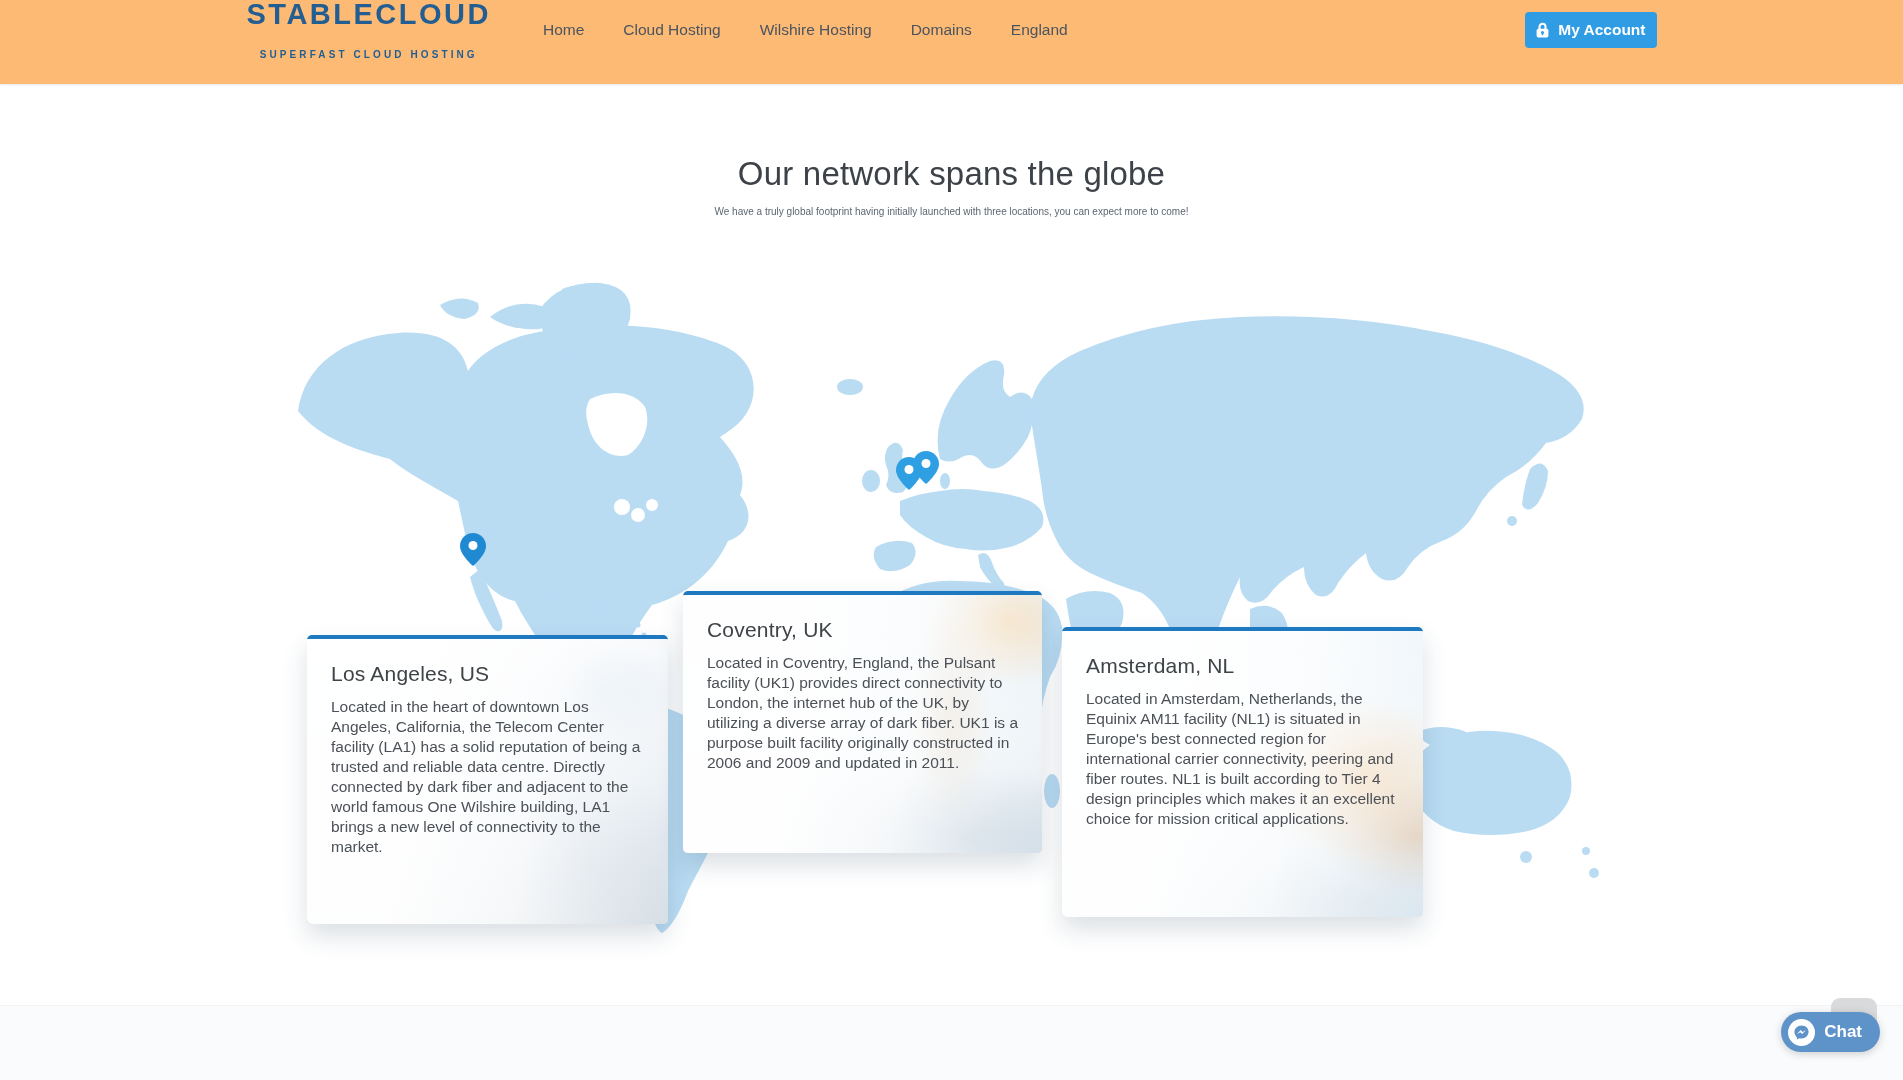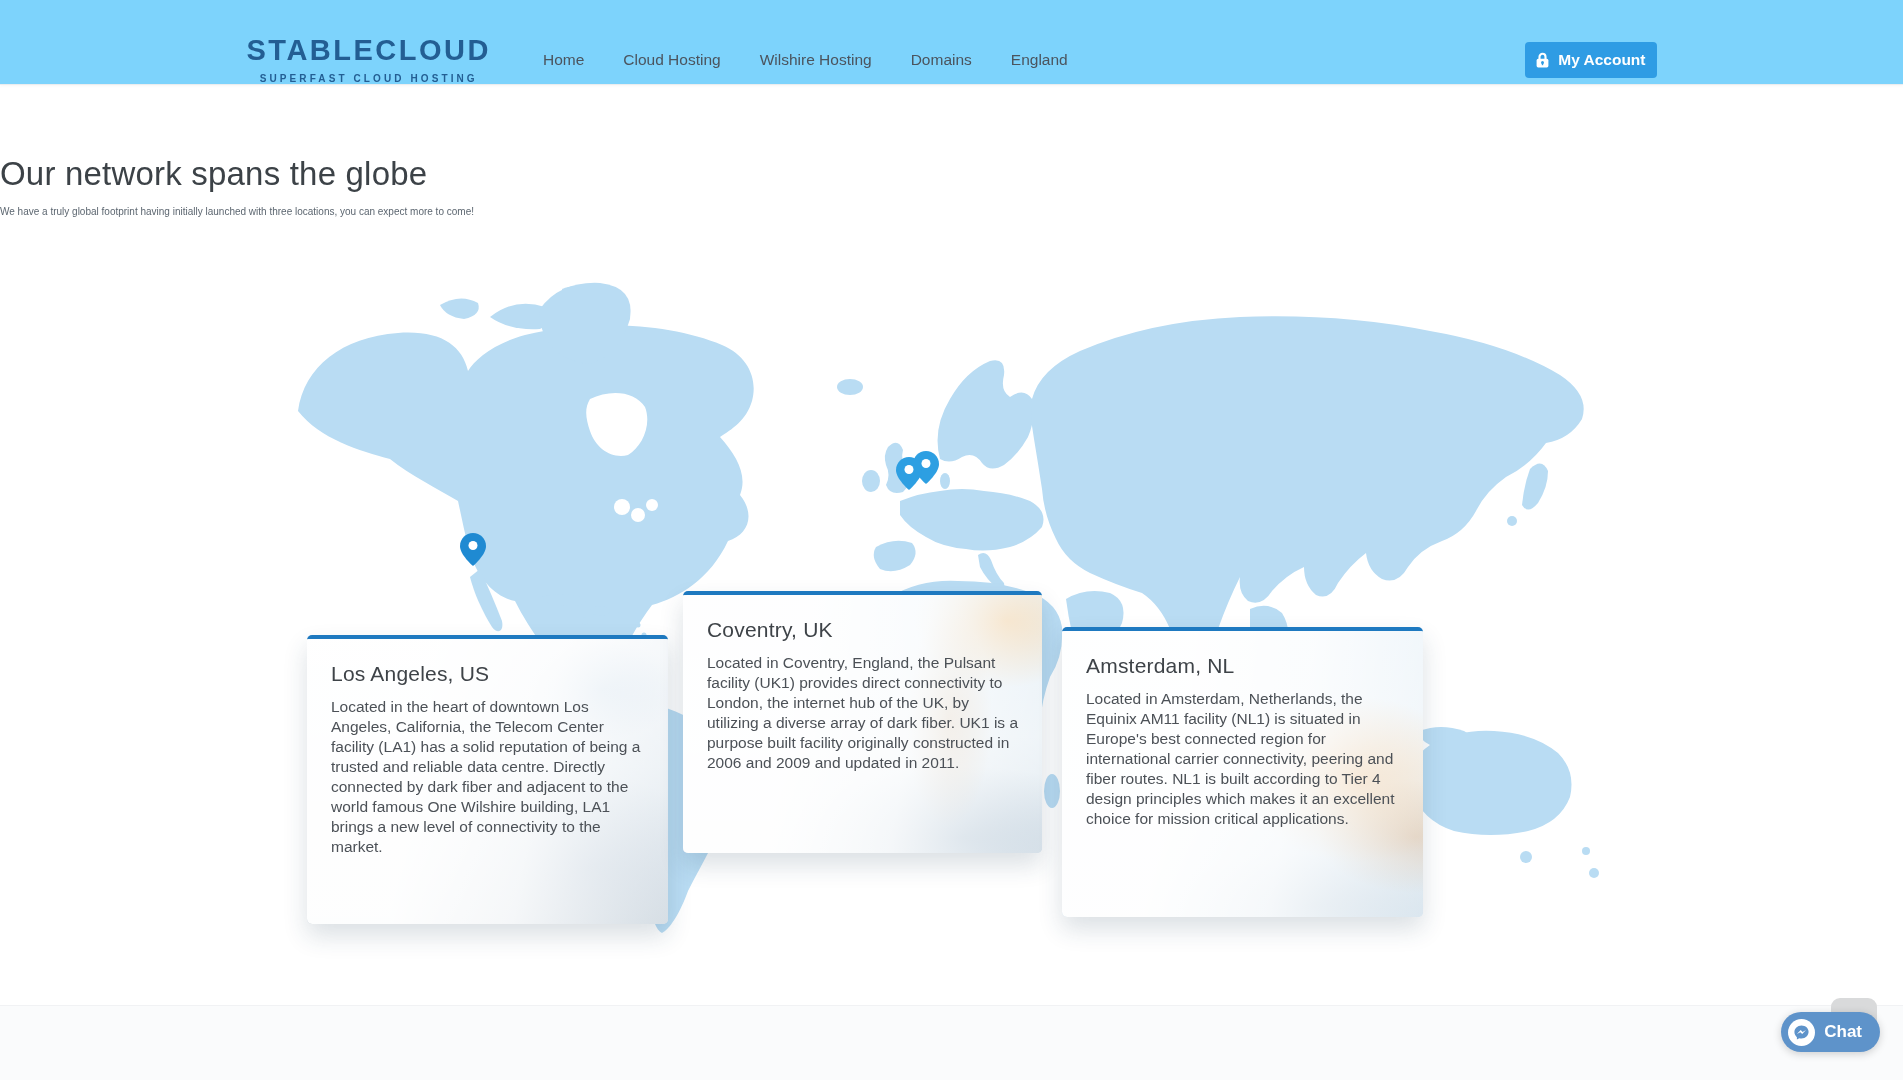--- a/index.html
+++ b/index.html
@@ -4,32 +4,32 @@
 <style>
   :root{
     --navy:#235e93; --accent:#2f9ce4; --card_border:#1e79c0;
     --map_fill:#b9dcf3; --pin:#2496dc; --chat_bg:#5e93ca;
   }
   *{box-sizing:border-box;margin:0;padding:0;}
   html,body{width:1903px;height:1080px;overflow:hidden;}
   body{font-family:"Liberation Sans",sans-serif;background:#fff;color:#4c5157;position:relative;}
 
   
-  .header{height:85px;background:#7dd3fc;border-bottom:1px solid #ebedef;box-shadow:0 1px 3px rgba(0,0,0,.04);display:flex;align-items:flex-end;position:relative;z-index:10;}
+  .header{height:85px;background:#fdba74;border-bottom:1px solid #ebedef;box-shadow:0 1px 3px rgba(0,0,0,.04);display:flex;align-items:flex-start;position:relative;z-index:10;}
   .header-inner{width:1410px;margin:0 auto;display:flex;align-items:center;}
   .logo{display:flex;flex-direction:column;align-items:center;cursor:pointer;}
   .logo-main{font-size:29px;font-weight:600;letter-spacing:2.5px;color:var(--navy);line-height:1;}
-  .logo-tag{font-size:10px;font-weight:700;letter-spacing:3.1px;color:var(--navy);margin-top:8px;}
+  .logo-tag{font-size:10px;font-weight:700;letter-spacing:3.1px;color:var(--navy);margin-top:20px;}
   .nav{display:flex;gap:39px;margin-left:52px;}
   .nav a{font-size:15.5px;color:#4b545e;text-decoration:none;cursor:pointer;}
   .spacer{flex:1;}
   .account-btn{display:flex;align-items:center;gap:9px;background:var(--accent);color:#fff;border:none;border-radius:4px;padding:9px 11px;font-size:15.5px;font-weight:700;font-family:"Liberation Sans",sans-serif;cursor:pointer;}
 
   
-  .hero{height:162px;padding-top:70px;}
+  .hero{height:162px;padding-top:70px;text-align:center;}
   .hero h1{font-size:33px;font-weight:500;color:#3c4247;letter-spacing:.2px;}
   .hero p{margin-top:13px;font-size:10px;color:#5c6670;}
 
   
   .network{position:relative;height:758px;}
   .world-map{position:absolute;left:290px;top:32px;width:1323px;height:656px;}
   .pin{position:absolute;width:26px;height:33px;z-index:2;}
   .pin svg{display:block;width:100%;height:100%;}
   .pin-la{left:460px;top:286px;}
   .pin-uk{left:896px;top:210px;z-index:3;}

